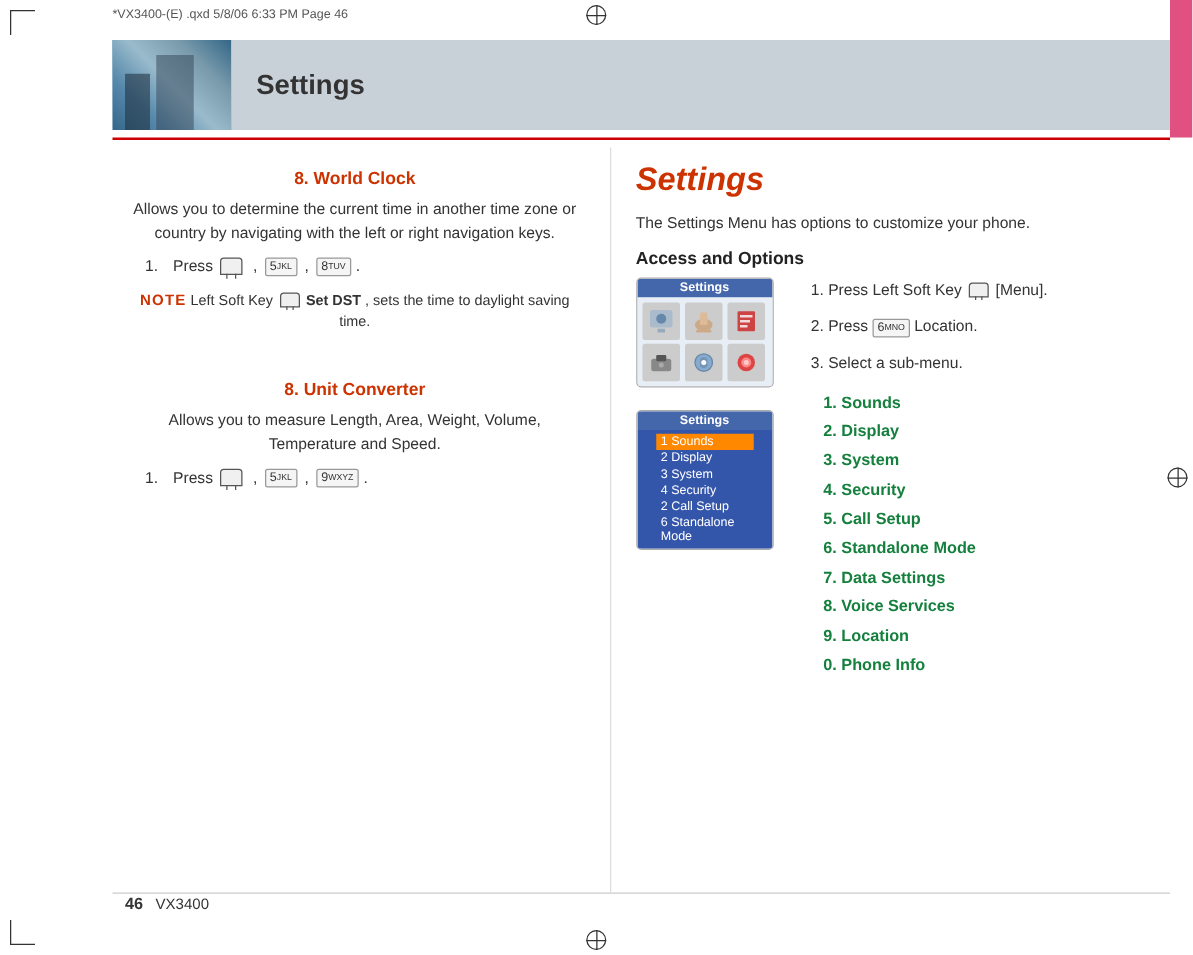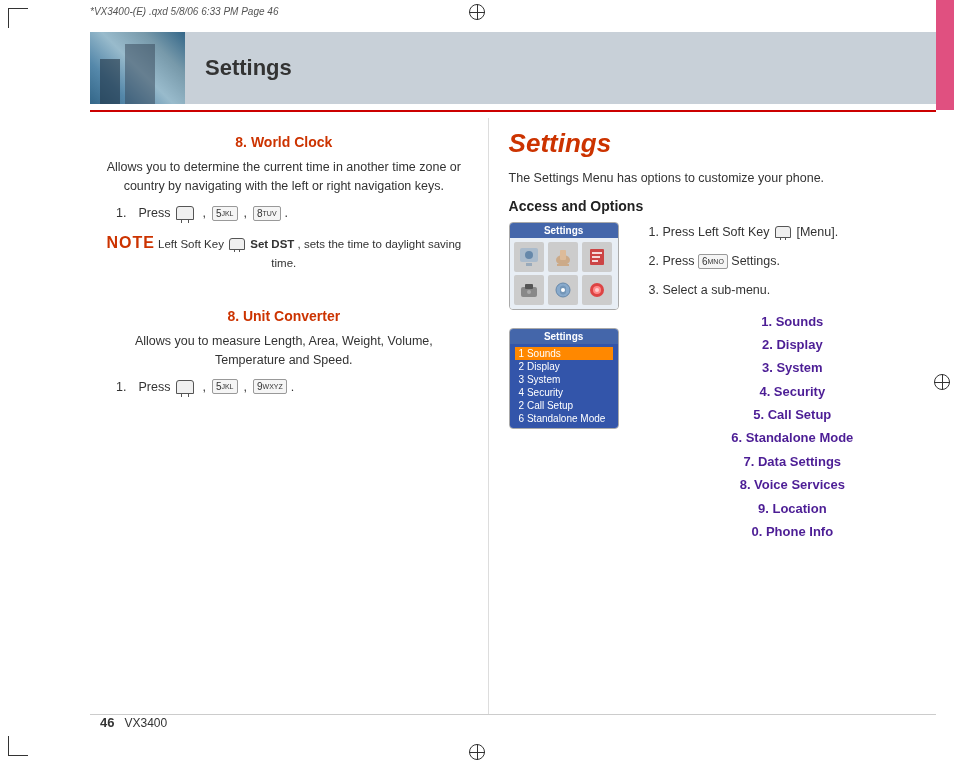--- a/index.html
+++ b/index.html
@@ -13,21 +13,20 @@
       overflow: hidden;
       position: relative;
     }
 
     .header-print-info {
       font-size: 10px;
       color: #555;
       position: absolute;
       top: 6px;
       left: 90px;
-      font-style: italic;
     }
 
     
     .pink-accent {
       position: absolute;
       top: 0;
       right: 0;
       width: 18px;
       height: 110px;
       background: #e05080;
@@ -181,21 +180,21 @@
     
     .note-block {
       font-size: 11.5px;
       color: #333;
       line-height: 1.5;
       margin-bottom: 12px;
     }
 
     .note-label {
       font-weight: bold;
-      font-size: 16px;
+      font-size: 12px;
       color: #cc3300;
       letter-spacing: 1px;
       text-transform: uppercase;
     }
 
     
     .section-divider {
       height: 18px;
     }
 
@@ -203,21 +202,21 @@
     .phone-screenshot {
       border: 1px solid #aaa;
       border-radius: 4px;
       overflow: hidden;
       margin-bottom: 10px;
       width: 110px;
     }
 
     .phone-screen-menu {
       background: #3355aa;
-      padding: 3px 5px;
+      padding: 3px 15px;
     }
 
     .menu-item {
       font-size: 10px;
       color: #fff;
       padding: 1px 4px;
     }
 
     .menu-item.selected {
       background: #ff8800;
@@ -225,23 +224,22 @@
     }
 
     
     .menu-list {
       margin-top: 8px;
       margin-left: 10px;
     }
 
     .menu-list-item {
       font-size: 13px;
-      color: #4c1d95;
+      color: #15803d;
       line-height: 1.8;
-      text-align: center;
     }
 
     .menu-list-item.bold-item {
       font-weight: bold;
     }
 
     
     .instructions {
       font-size: 12.5px;
       color: #333;
@@ -484,21 +482,21 @@
             <span>1.  Press Left Soft Key </span>
             <span style="display:inline-block;width:16px;height:12px;border:1.5px solid #555;border-radius:3px 3px 0 0;background:#f0f0f0;position:relative;vertical-align:middle;margin:0 2px;">
               <span style="position:absolute;bottom:-3px;left:50%;transform:translateX(-50%);width:6px;height:3px;border-left:1.5px solid #555;border-right:1.5px solid #555;display:block;"></span>
             </span>
             <span>[Menu].</span>
           </div>
 
           <div class="instructions">
             <span>2. Press </span>
             <span class="inline-key">6<sup style="font-size:7px">MNO</sup></span>
-            <span> Settings.</span>
+            <span> Location.</span>
           </div>
 
           <div class="instructions">
             <span>3. Select a sub-menu.</span>
           </div>
 
           <div class="menu-list">
             <div class="menu-list-item bold-item">1.  Sounds</div>
             <div class="menu-list-item bold-item">2.  Display</div>
             <div class="menu-list-item bold-item">3.  System</div>

